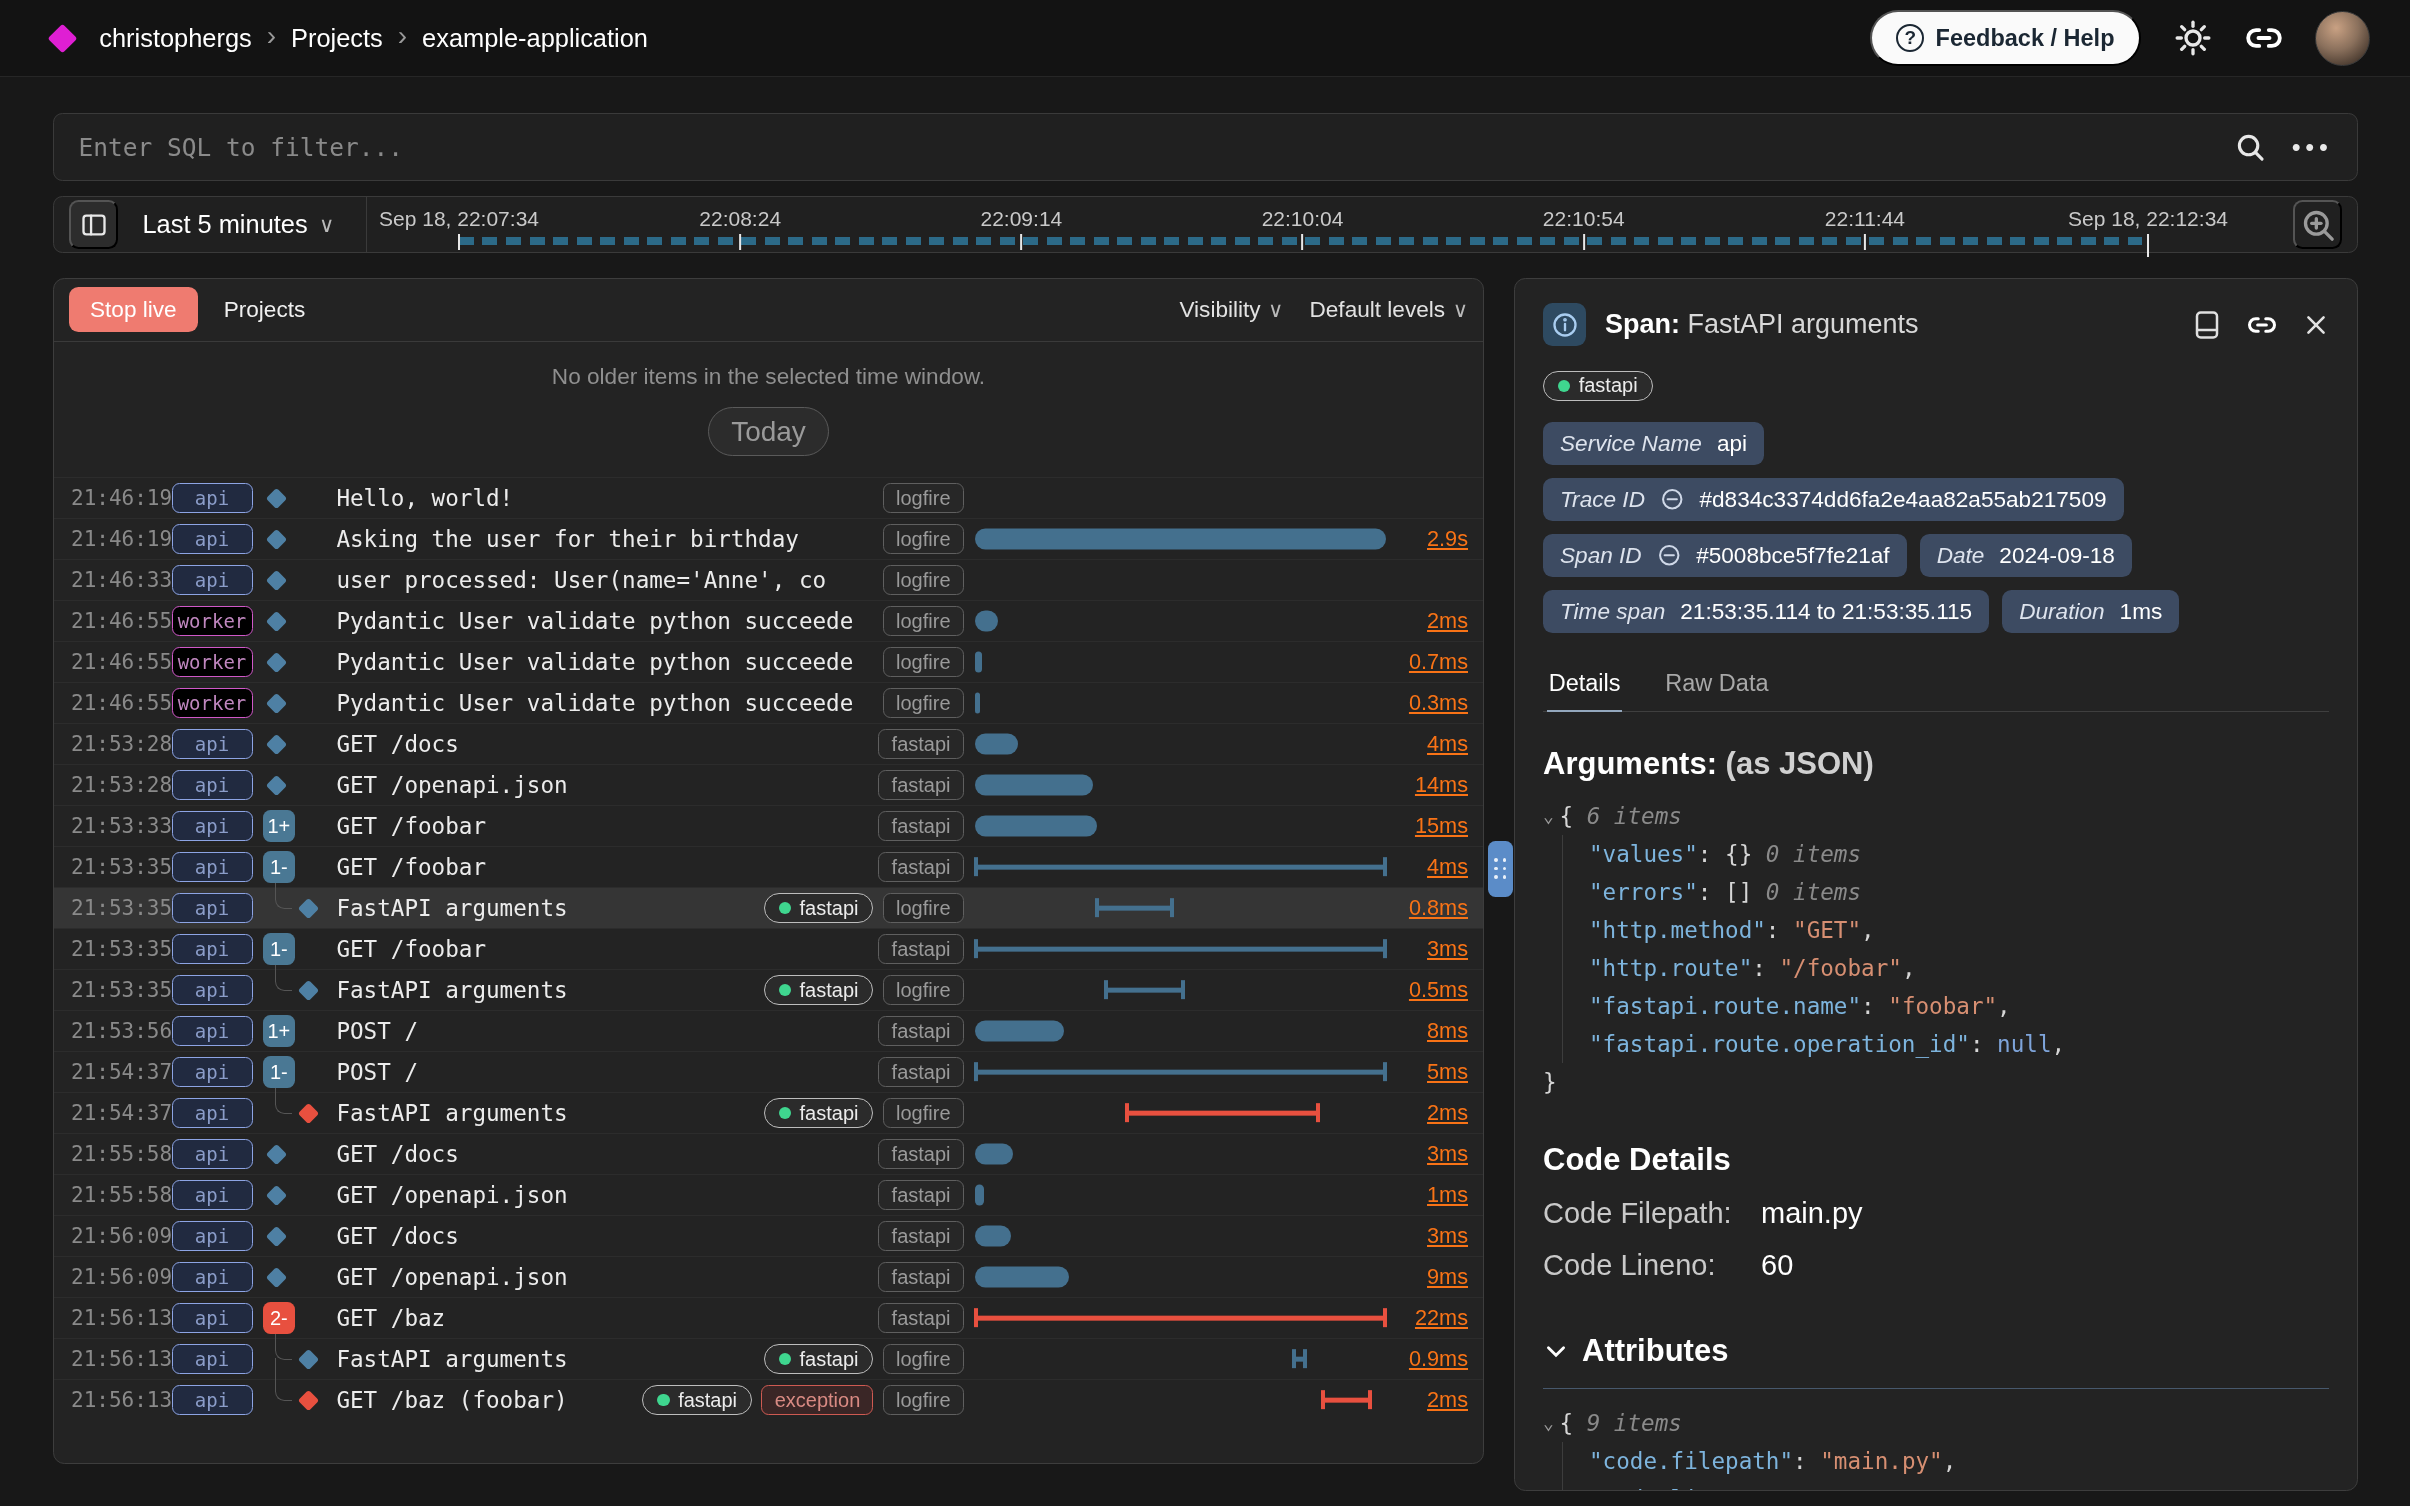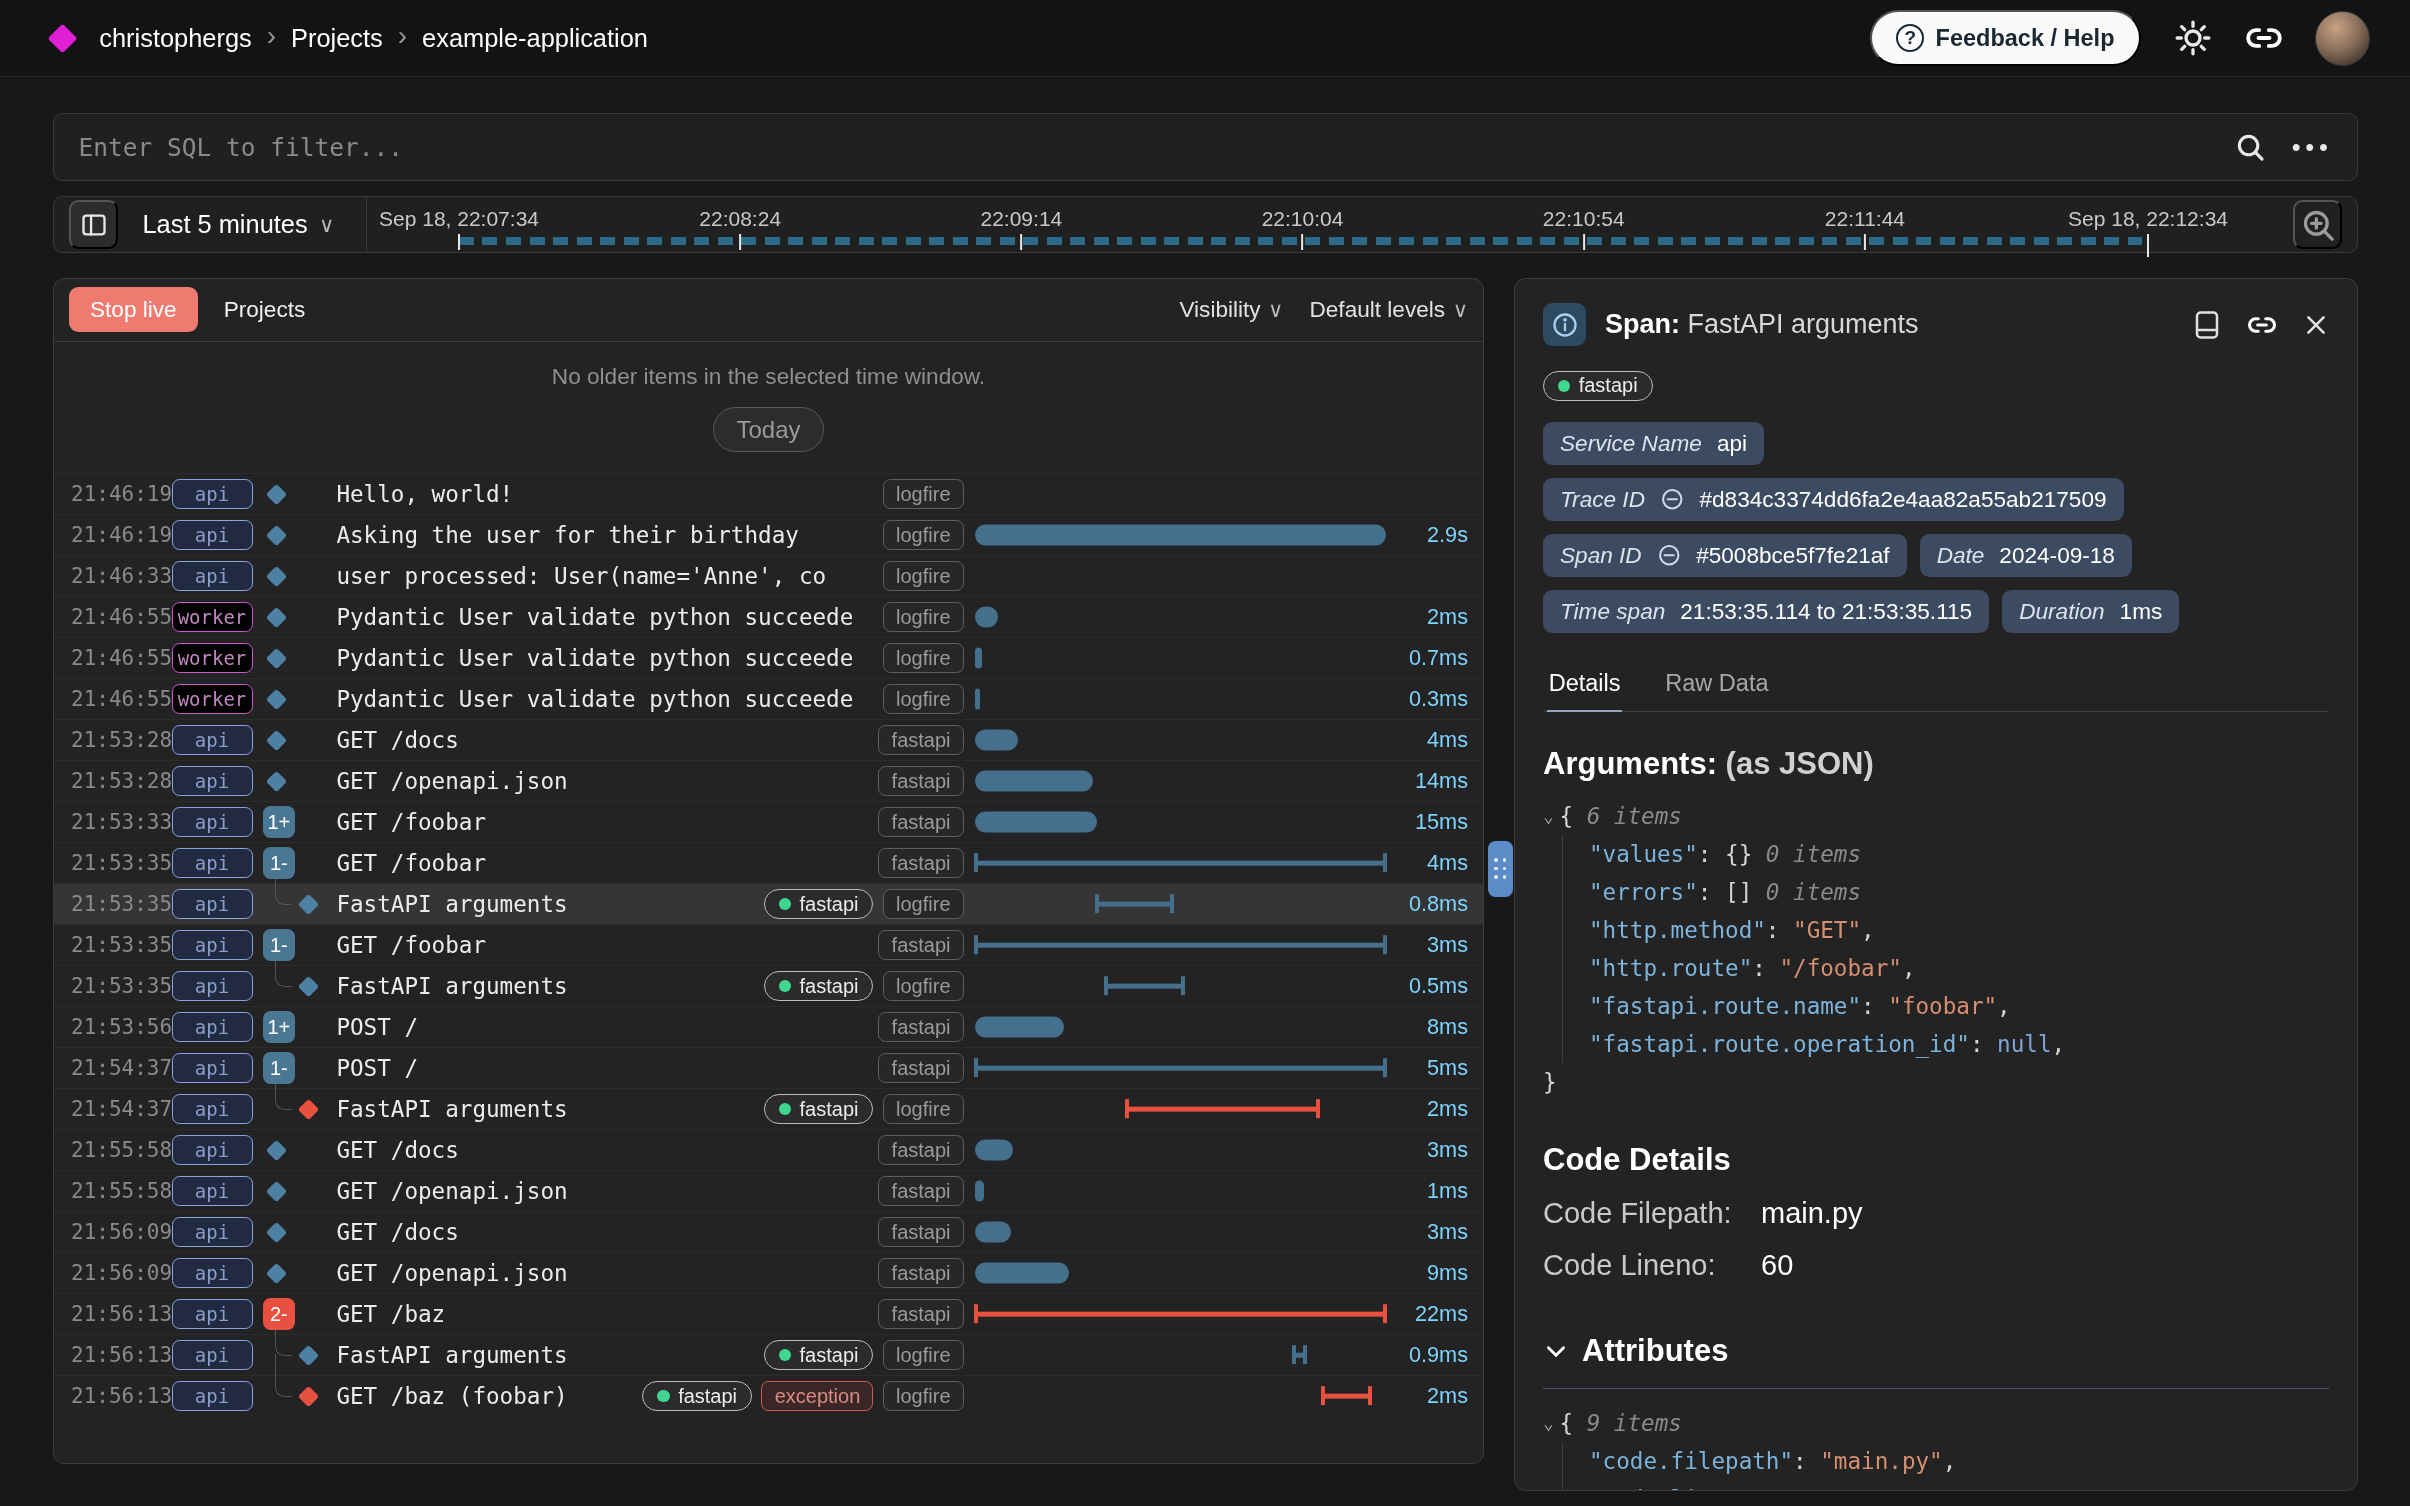--- a/index.html
+++ b/index.html
@@ -64,21 +64,21 @@
     border-radius:11.3px; display:flex; flex-direction:column; overflow:hidden; flex:none; }
   .live-header { height:62px; flex:none; display:flex; align-items:center; padding:0 15px; gap:26px; }
   .stop-live { background:#ef7b70; color:#ffffff; font-size:22.6px; padding:9.4px 21px; border:none;
     border-radius:9.4px; font-weight:500; }
   .connected { font-size:22.6px; color:#f0f0f0; }
   .lh-spacer { flex:1; }
   .dd { display:flex; align-items:center; gap:7.5px; font-size:22.6px; color:#e2e2e2; }
   .spans-body { border-top:0.9px solid #3a3a3a; flex:1; position:relative; }
   .empty-msg { text-align:center; color:#8f8f8f; font-size:22.6px; padding-top:22.6px; }
   .today-btn { display:block; margin:17px auto 0; width:max-content; background:#2c2c2c;
-    border:0.9px solid #5a5a5a; color:#9a9a9a; border-radius:941px; padding:7.5px 22.6px; font-size:24px; }
+    border:0.9px solid #5a5a5a; color:#9a9a9a; border-radius:941px; padding:7.5px 22.6px; font-size:28px; }
   .rows { margin-top:21px; }
   .row { height:41px; display:flex; align-items:center; border-top:0.9px solid #2c2c2c; position:relative; }
   .row.selected { background:#353535; }
   .r-time { width:109px; padding-left:17px; color:#8a8a8a; font-size:21px; flex:none;
     font-family:"DejaVu Sans Mono", monospace; }
   .r-tagcol { width:98px; flex:none; display:flex; justify-content:center; }
   .tag-pill { width:81px; text-align:center; font-size:19px; padding:2.8px 0; border-radius:7.5px;
     border:1.4px solid; font-family:"DejaVu Sans Mono", monospace; }
   .tag-api { border-color:#8da4e4; background:#212a40; color:#8b9dc9; }
   .tag-worker { border-color:#d058c8; background:#000000; color:#c087bf; }
@@ -102,21 +102,21 @@
   .gdot { width:12.2px; height:12.2px; border-radius:50%; background:#3fd68f; }
   .badge-exc { border:1.4px solid #cf5a52; color:#d88a83; background:#3a2626; font-size:20px;
     padding:2.8px 12.2px; border-radius:7.5px; }
   .r-track { width:414px; flex:none; position:relative; height:100%; }
   .bar-solid { position:absolute; top:50%; transform:translateY(-50%); height:21px; border-radius:10.4px; }
   .bar-line { position:absolute; top:50%; transform:translateY(-50%); height:4.7px; }
   .bar-line::before,.bar-line::after { content:''; position:absolute; width:3.8px; height:19px;
     top:50%; transform:translateY(-50%); background:inherit; }
   .bar-line::before { left:-0.9px; } .bar-line::after { right:-0.9px; }
   .bar-blue { background:#44708e; } .bar-red { background:#e8503f; }
-  .r-dur { width:94px; flex:none; text-align:right; font-size:21.7px; color:#7dd3fc; padding-right:15px; }
+  .r-dur { width:94px; flex:none; text-align:right; font-size:21.7px; color:#f97316; padding-right:15px;text-decoration:underline; }
 
   .drag-handle { position:absolute; left:1435px; top:563px; width:24.5px; height:56px;
     background:#5b8cc8; border-radius:7.5px; display:grid; grid-template-columns:repeat(2,3.8px);
     grid-template-rows:repeat(3,3.8px); gap:4.7px; align-content:center; justify-content:center; }
   .drag-handle i { width:3.8px; height:3.8px; border-radius:50%; background:#eaf1fa; }
 
   
   .detail-panel { flex:1; height:1213px; background:#232323; border:0.9px solid #3d3d3d;
     border-radius:11.3px; padding:24.5px 28px; overflow:hidden; }
   .dp-header { display:flex; align-items:center; gap:19px; }

